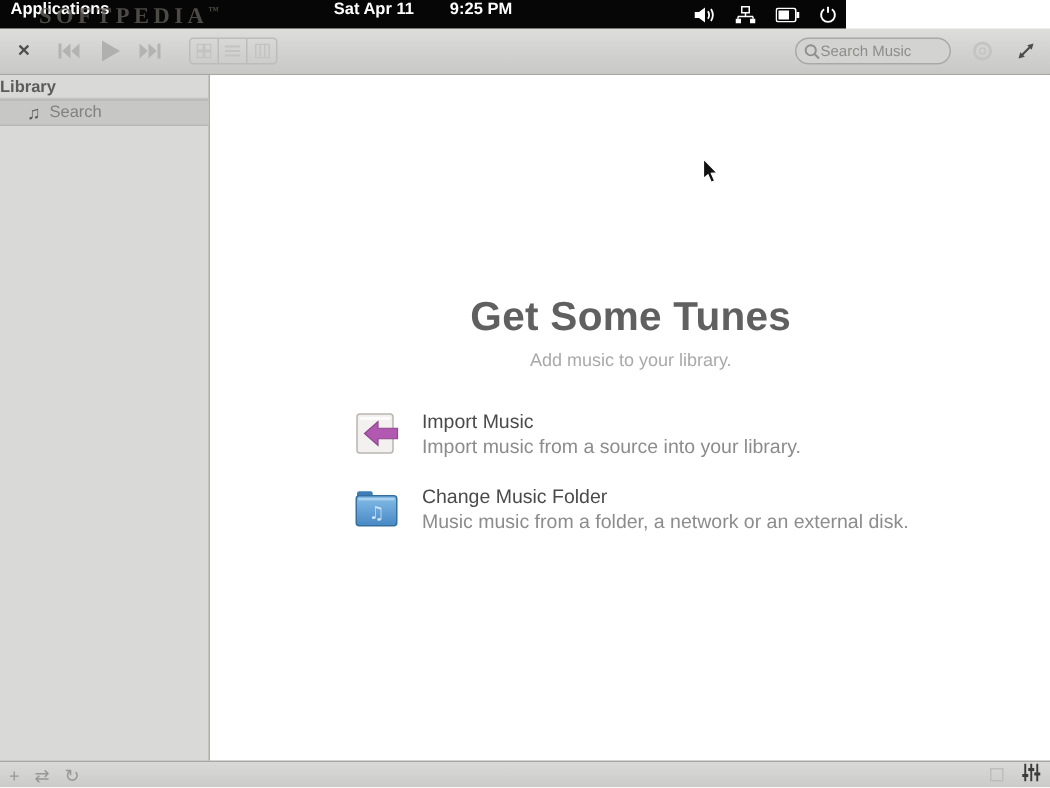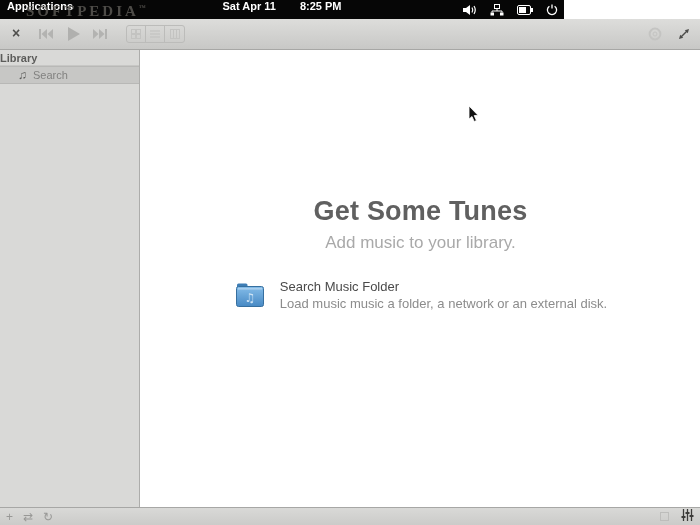--- a/index.html
+++ b/index.html
@@ -50,21 +50,21 @@
                color:#5c5c5a; border-bottom:1px solid #c7c7c5; }
   .sb-item { height:18px; display:flex; align-items:center; padding-left:18px; gap:6px; font-size:11px; }
   .sb-item.selected { background:#c7c7c5; border-top:1px solid #b8b8b6; border-bottom:1px solid #b8b8b6; }
   .sb-item .note { font-size:12px; color:#5a5a58; line-height:1; }
   .sb-item .lbl { color:#828280; }
 
   
   .main { position:absolute; left:141px; top:50px; width:559px; height:457px; background:#ffffff; }
   .welcome { padding-top:146px; text-align:center; }
   .welcome h1 { font-size:27px; font-weight:bold; color:#606060; letter-spacing:0.2px; }
-  .welcome .subtitle { margin-top:6px; font-size:17px; color:#a9a9a9; }
+  .welcome .subtitle { margin-top:6px; font-size:12px; color:#a9a9a9; }
   .options { width:fit-content; margin:26px auto 0; text-align:left; }
   .option { display:flex; align-items:flex-start; gap:14px; margin-bottom:13px; cursor:default; }
   .option .txt .t { font-size:13px; color:#4a4a4a; margin-bottom:2px; }
   .option .txt .d { font-size:13px; color:#8c8c8c; }
 
   
   .bottombar { position:absolute; left:0; top:507px; width:700px; height:18px;
                background:linear-gradient(#d9d9d7,#cbcbc9); border-top:1px solid #a7a7a5;
                display:flex; align-items:center; padding:0 6px; font-size:12px; color:#989896; }
   .bb-btn { margin-right:10px; line-height:1; }
@@ -75,21 +75,21 @@
 </style>
 </head>
 <body>
 
 <div class="screen">
 
   <div class="topbar">
     <span class="appmenu">Applications</span>
     <span class="clock">
       <span>Sat Apr 11</span>
-      <span>8:25 PM</span>
+      <span>9:25 PM</span>
     </span>
     <span class="sysicons">
       <span>
         <svg width="14" height="12" viewBox="0 0 14 12">
           <polygon points="0,4 3,4 7,1 7,11 3,8 0,8" fill="#ffffff"></polygon>
           <path d="M9,3.5 Q10.5,6 9,8.5" stroke="#ffffff" stroke-width="1.2" fill="none"></path>
           <path d="M11,2 Q13.5,6 11,10" stroke="#ffffff" stroke-width="1.2" fill="none"></path>
         </svg>
       </span>
       <span>
@@ -166,20 +166,27 @@
         <svg width="10" height="10" viewBox="0 0 10 10">
           <rect x="0.5" y="0.5" width="9" height="9" fill="none" stroke="#c3c3c1" stroke-width="1"></rect>
           <line x1="3.5" y1="0.5" x2="3.5" y2="9.5" stroke="#c3c3c1" stroke-width="1"></line>
           <line x1="6.5" y1="0.5" x2="6.5" y2="9.5" stroke="#c3c3c1" stroke-width="1"></line>
         </svg>
       </span>
     </span>
 
     <span class="tb-spacer"></span>
 
+    <span class="search-box">
+      <svg width="11" height="11" viewBox="0 0 11 11">
+        <circle cx="4.5" cy="4.5" r="3.4" fill="none" stroke="#8f8f8d" stroke-width="1.3"></circle>
+        <line x1="7" y1="7" x2="10" y2="10" stroke="#8f8f8d" stroke-width="1.3"></line>
+      </svg>
+      <input type="text" placeholder="Search Music" style="">
+    </span>
 
     <span class="tb-gear">
       <svg width="16" height="16" viewBox="0 0 16 16">
         <circle cx="8" cy="8" r="5.4" fill="none" stroke="#c4c4c2" stroke-width="2"></circle>
         <circle cx="8" cy="8" r="2" fill="none" stroke="#c4c4c2" stroke-width="1"></circle>
       </svg>
     </span>
 
     <span class="tb-fullscreen">
       <svg width="12" height="12" viewBox="0 0 12 12">
@@ -198,39 +205,52 @@
     </div>
   </div>
 
   <div class="main">
     <div class="welcome">
       <h1>Get Some Tunes</h1>
       <div class="subtitle">Add music to your library.</div>
 
       <div class="options">
 
+        <div class="option">
+          <span>
+            <svg width="32" height="32" viewBox="0 0 32 32">
+              <rect x="3" y="3" width="24" height="26" rx="2" fill="#f3f1ef" stroke="#b9b5b1" stroke-width="1"></rect>
+              <rect x="5" y="5" width="20" height="2" fill="#ffffff" opacity="0.8"></rect>
+              <polygon points="8,16 17,8 17,12.5 30,12.5 30,19.5 17,19.5 17,24" fill="#b159b1" stroke="#8f478f" stroke-width="0.8"></polygon>
+            </svg>
+          </span>
+          <span class="txt">
+            <div class="t">Import Music</div>
+            <div class="d">Import music from a source into your library.</div>
+          </span>
+        </div>
 
         <div class="option">
           <span>
             <svg width="32" height="32" viewBox="0 0 32 32">
               <defs>
                 <linearGradient id="fold" x1="0" y1="0" x2="0" y2="1">
                   <stop offset="0" stop-color="#85bde9"></stop>
                   <stop offset="1" stop-color="#4789c4"></stop>
                 </linearGradient>
               </defs>
               <path d="M3,8 L3,6 Q3,4.5 4.5,4.5 L12,4.5 Q13.5,4.5 13.5,6 L13.5,8 Z" fill="#3d7db5"></path>
               <rect x="2.5" y="7.5" width="27" height="20" rx="2" fill="url(#fold)" stroke="#366f9f" stroke-width="1"></rect>
               <rect x="4" y="9" width="24" height="1.6" fill="#aed2ee" opacity="0.9"></rect>
               <text x="16" y="23" text-anchor="middle" font-family="DejaVu Sans, sans-serif" font-size="12" fill="#cfe4f5">♫</text>
             </svg>
           </span>
           <span class="txt">
-            <div class="t">Search Music Folder</div>
-            <div class="d">Load music music a folder, a network or an external disk.</div>
+            <div class="t">Change Music Folder</div>
+            <div class="d">Music music from a folder, a network or an external disk.</div>
           </span>
         </div>
 
       </div>
     </div>
   </div>
 
   <div class="bottombar">
     <span class="bb-btn">+</span>
     <span class="bb-btn">⇄</span>

